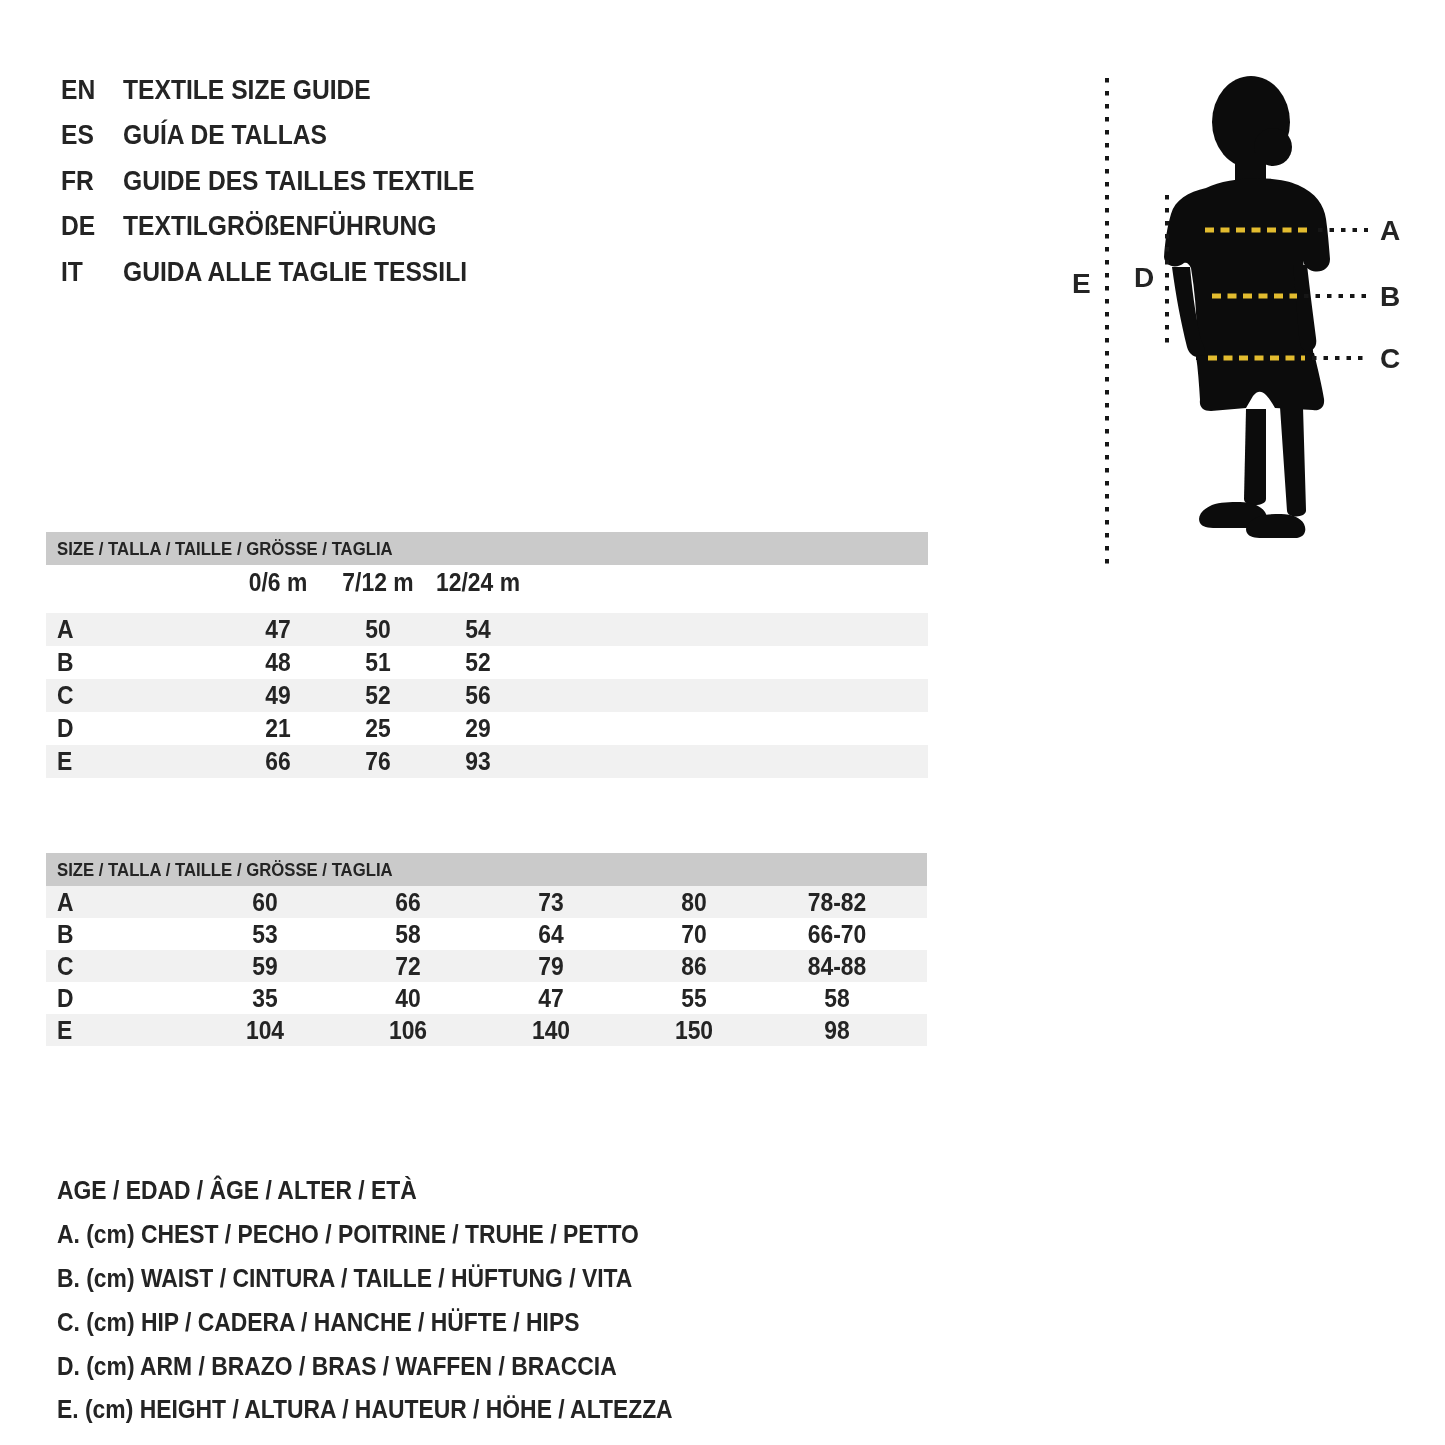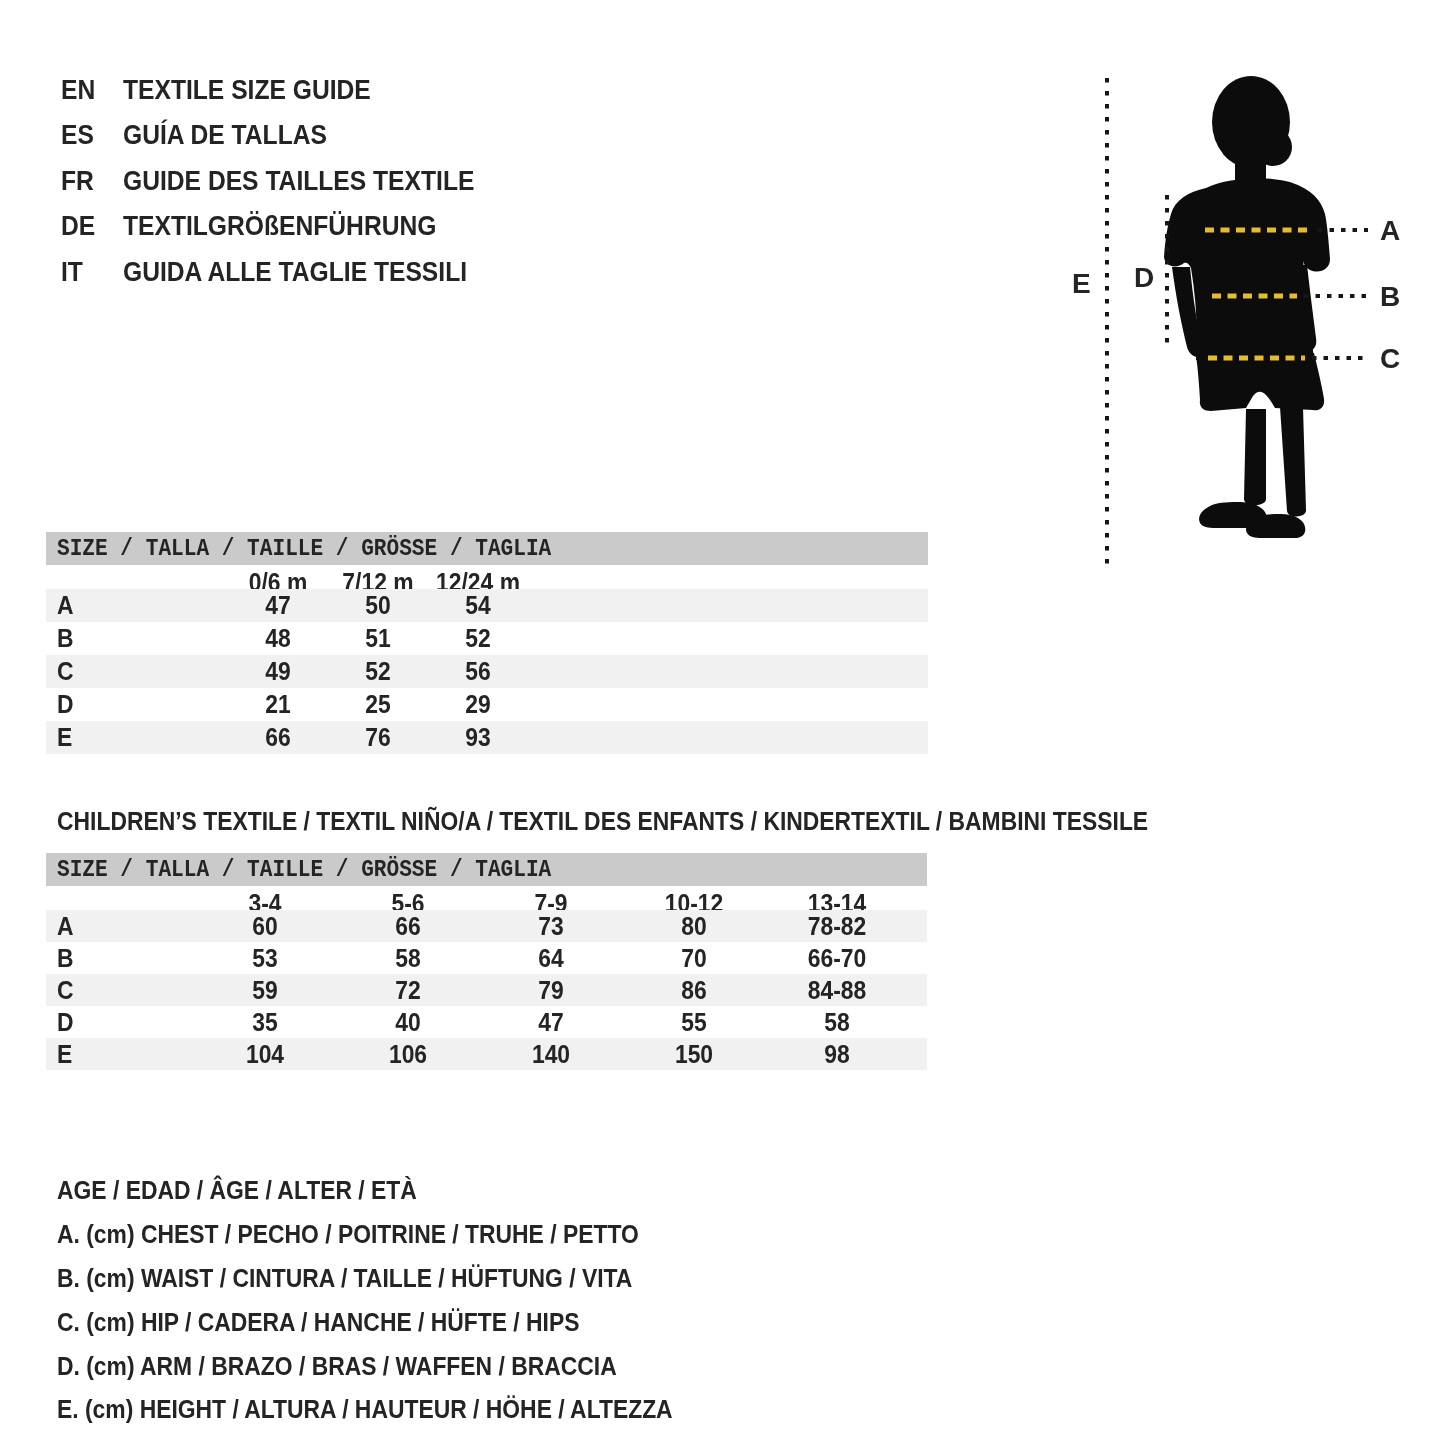--- a/index.html
+++ b/index.html
@@ -16,22 +16,22 @@
   .lang-row .code { position:absolute; left:4px; }
   .lang-row .lbl  { position:absolute; left:66px; }
 
   
   .sec-title { position:absolute; left:57px; height:28px; line-height:28px;
                font-size:26px; font-weight:700; white-space:nowrap; }
 
   
   .table { position:absolute; left:46px; }
   .table .bar { height:33px; line-height:33px; padding-left:11px;
-                font-size:24px; font-weight:700;font-family:Liberation Mono, monospace; }
-  .table .colheads { position:relative; height:24px; line-height:34px; }
+                font-size:19px; font-weight:700; }
+  .table .colheads { position:relative; height:48px; line-height:34px; }
   .table .trow { position:relative; }
   .table .cell { position:absolute; width:150px; text-align:center;
                  font-size:26px; font-weight:700; }
   .table .rowlabel { width:auto; left:11px; text-align:left; }
   .babies .trow { height:33px; line-height:33px; }
   .children .trow { height:32px; line-height:32px; }
 
   
   .legend-line { position:absolute; left:57px; height:28px; line-height:28px;
                  font-size:26px; font-weight:700; white-space:nowrap;margin-top:34px; }
@@ -149,34 +149,24 @@
         </div>
         <div class="trow" style="background: rgb(241, 241, 241);">
           <span class="cell rowlabel cond">E</span>
           <span class="cell condC" style="left: 157px;">66</span>
           <span class="cell condC" style="left: 257px;">76</span>
           <span class="cell condC" style="left: 357px;">93</span>
         </div>
       </div>
   </div>
 
-  <div class="sec-title" style="top:807px">
-    <span class="cond">CHILDREN’S TEXTILE / TEXTIL NIÑO/A / TEXTIL DES ENFANTS / KINDERTEXTIL / BAMBINI TESSILE</span>
-  </div>
   <div class="table children" id="children-table" style="top:853px; width:881px">
     <div class="bar" style="background: rgb(202, 202, 202);">
       <span class="cond">SIZE / TALLA / TAILLE / GRÖSSE / TAGLIA</span>
     </div>
-    <div class="colheads">
-        <span class="cell condC" style="left: 144px;">3-4</span>
-        <span class="cell condC" style="left: 287px;">5-6</span>
-        <span class="cell condC" style="left: 430px;">7-9</span>
-        <span class="cell condC" style="left: 573px;">10-12</span>
-        <span class="cell condC" style="left: 716px;">13-14</span>
-      </div>
     <div>
         <div class="trow" style="background: rgb(241, 241, 241);">
           <span class="cell rowlabel cond">A</span>
           <span class="cell condC" style="left: 144px;">60</span>
           <span class="cell condC" style="left: 287px;">66</span>
           <span class="cell condC" style="left: 430px;">73</span>
           <span class="cell condC" style="left: 573px;">80</span>
           <span class="cell condC" style="left: 716px;">78-82</span>
         </div>
         <div class="trow">

